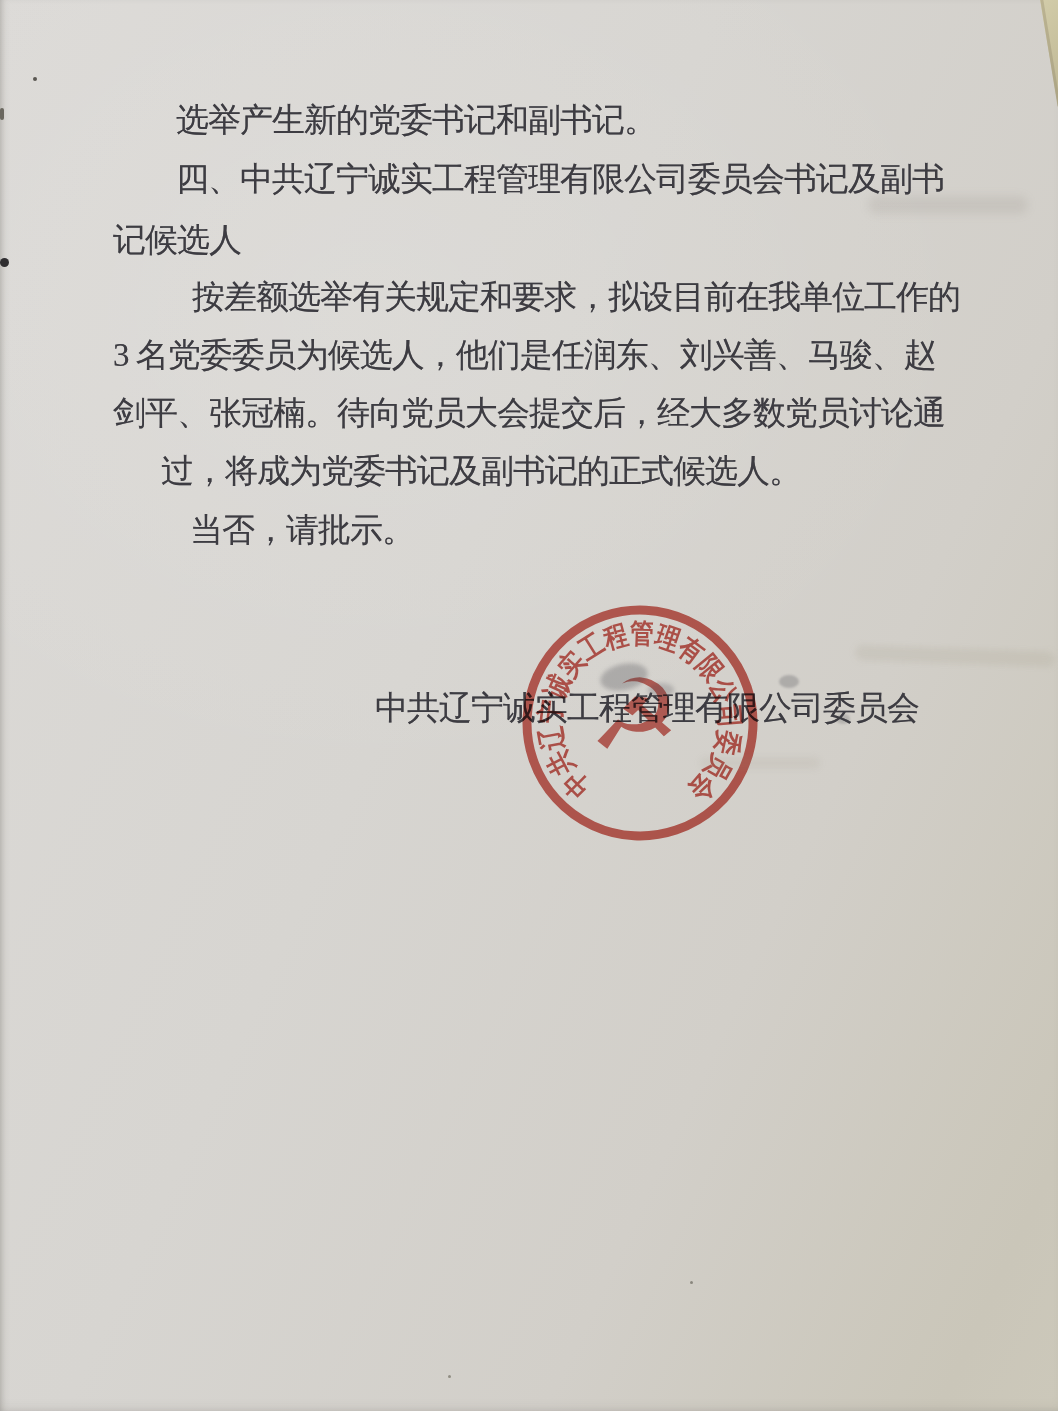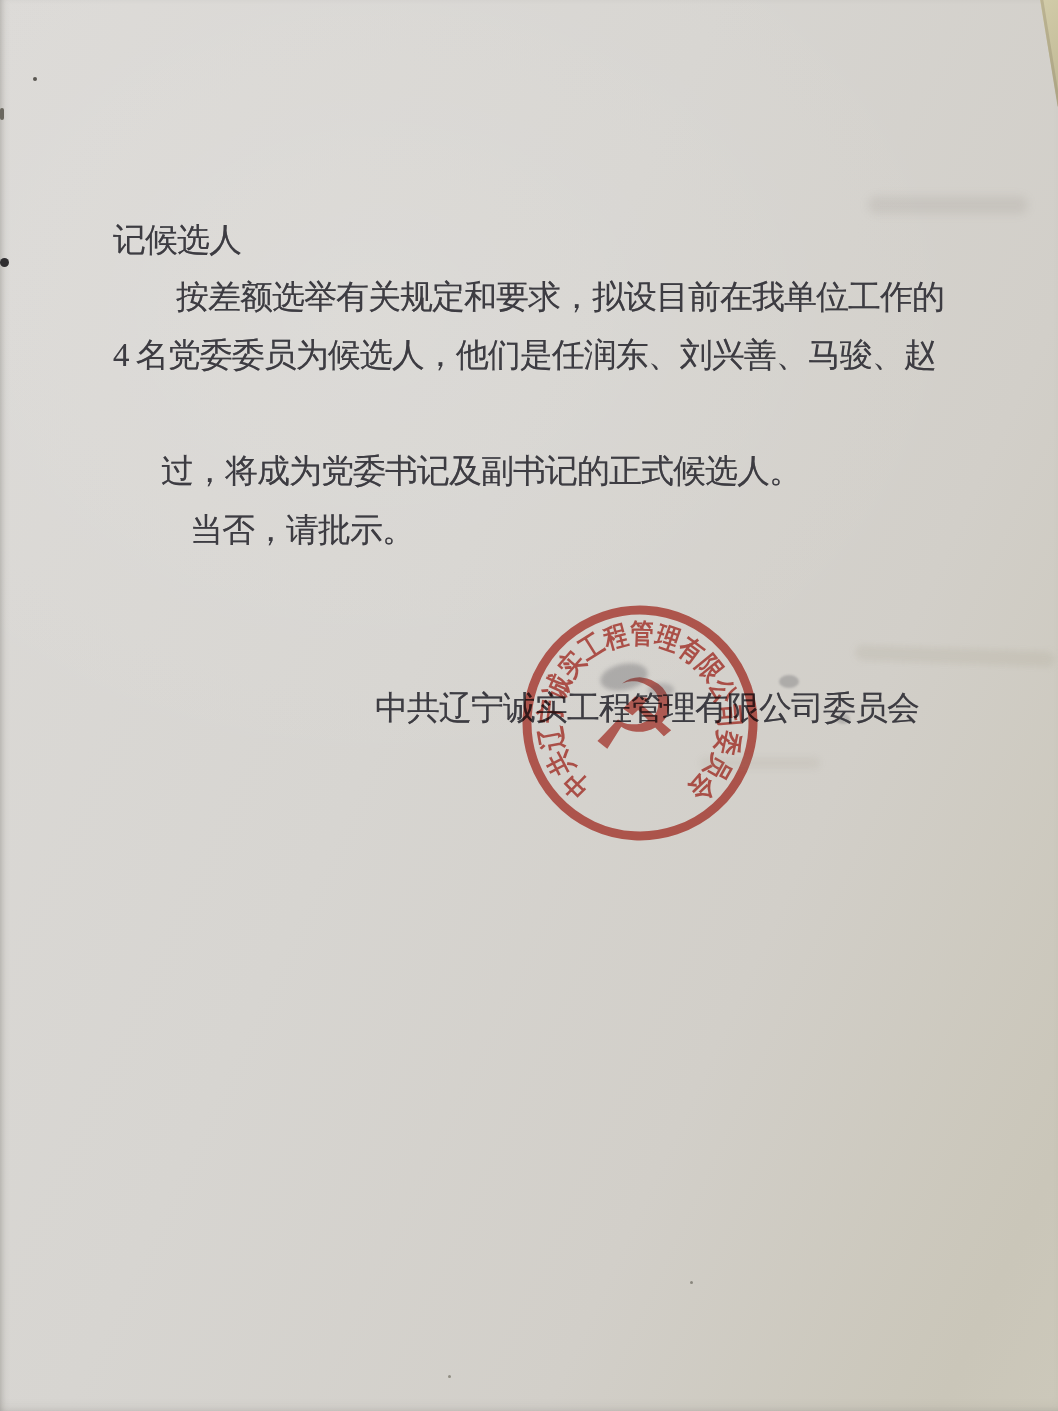--- a/index.html
+++ b/index.html
@@ -16,21 +16,21 @@
     box-shadow:inset 6px 0 9px -6px rgba(90,88,82,.45), inset 0 -8px 14px -10px rgba(90,88,82,.25);
   }
   .txt{
     position:absolute;white-space:nowrap;
     color:#3d3c42;font-size:33px;letter-spacing:-1px;line-height:1.2;
     text-shadow:0 0 .6px rgba(61,60,66,.55);
   }
   .line1{left:176px;top:101px;}
   .line2{left:176px;top:160px;}
   .line3{left:113px;top:221px;}
-  .line4{left:176px;top:278px;}
+  .line4{left:192px;top:278px;}
   .line5{left:113px;top:336px;}
   .line6{left:113px;top:394px;}
   .line7{left:113px;top:452px;margin-left:48px;}
   .line8{left:176px;top:511px;margin-left:14px;}
   .signature{left:375px;top:689px;}
   .dateline{left:494px;top:749px;letter-spacing:0;}
   .seal{
     position:absolute;left:516px;top:599px;width:248px;height:248px;
     mix-blend-mode:multiply;transform:rotate(3deg);
   }
@@ -57,23 +57,26 @@
   .sm4{left:836px;top:714px;width:14px;height:10px;background:rgba(66,66,72,.20);filter:blur(1px);}
   .sm5{left:855px;top:648px;width:200px;height:16px;background:rgba(140,130,110,.12);filter:blur(3px);transform:rotate(2deg);border-radius:8px;}
   .sm6{left:700px;top:757px;width:120px;height:12px;background:rgba(150,140,120,.10);filter:blur(3px);border-radius:6px;}
   .sm7{left:868px;top:196px;width:160px;height:18px;background:rgba(120,118,112,.13);filter:blur(4px);border-radius:9px;}
 </style>
 </head>
 <body>
 
 <div class="paper">
 
+  <div class="txt line1">选举产生新的党委书记和副书记。</div>
+  <div class="txt line2">四、中共辽宁诚实工程管理有限公司委员会书记及副书</div>
   <div class="txt line3">记候选人</div>
   <div class="txt line4">按差额选举有关规定和要求，拟设目前在我单位工作的</div>
-  <div class="txt line5">4 名党委委员为候选人，他们是任润东、刘兴善、马骏、赵</div>
+  <div class="txt line5">3 名党委委员为候选人，他们是任润东、刘兴善、马骏、赵</div>
+  <div class="txt line6">剑平、张冠楠。待向党员大会提交后，经大多数党员讨论通</div>
   <div class="txt line7">过，将成为党委书记及副书记的正式候选人。</div>
   <div class="txt line8">当否，请批示。</div>
 
   <div class="txt signature">中共辽宁诚实工程管理有限公司委员会</div>
 
   <div class="seal">
     <svg width="248" height="248" viewBox="0 0 248 248">
       <defs>
         <path id="sealArc" d="M 78.7,188.7 A 79,79 0 1 1 169.3,59.3 A 79,79 0 1 1 78.7,188.7"></path>
       </defs>

